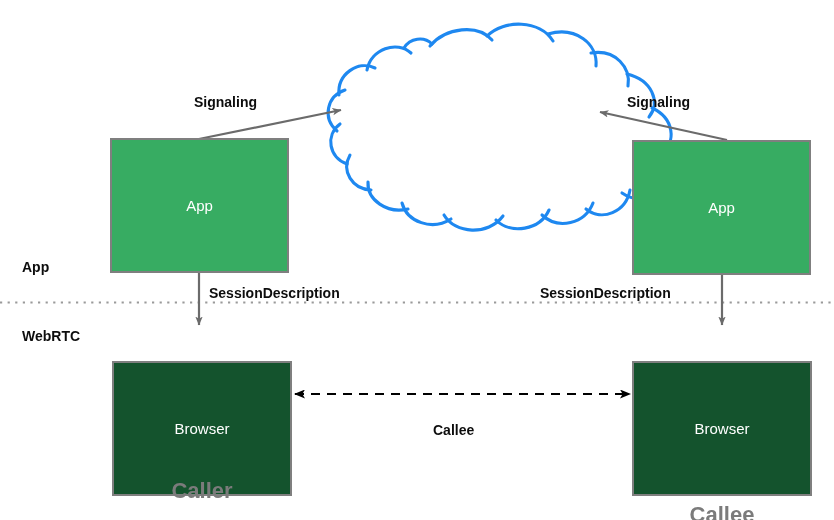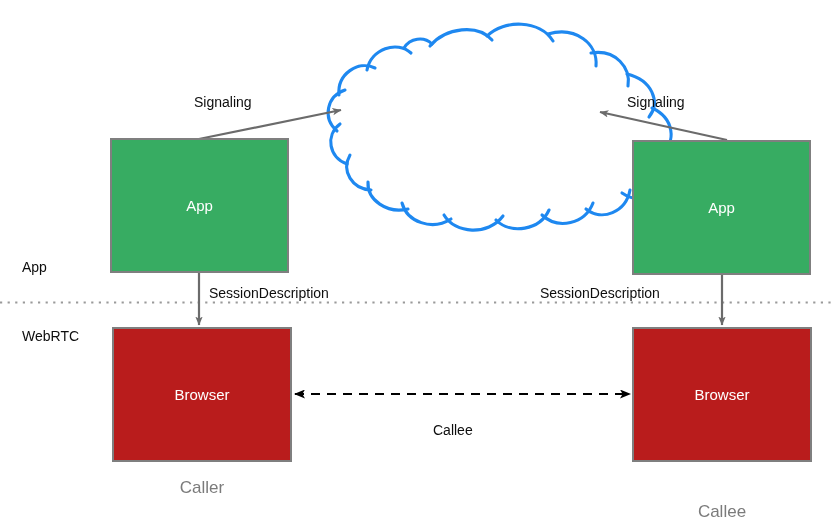--- a/index.html
+++ b/index.html
@@ -28,35 +28,35 @@
     border: 2px solid #7f7f7f;
     display: flex;
     align-items: center;
     justify-content: center;
     color: #ffffff;
     font-size: 15px;
     font-weight: 400;
     font-family: "Liberation Sans", sans-serif;
   }
   .app-box { background: #37ac62; }
-  .browser-box { background: #b91c1c; }
+  .browser-box { background: #14532d; margin-top: 34px; }
 
   .lbl {
     position: absolute;
     font-family: "Liberation Sans", sans-serif;
-    font-weight: normal;
+    font-weight: bold;
     font-size: 14px;
     color: #0d0d0d;
     white-space: nowrap;
   }
   .role-lbl {
     position: absolute;
     font-family: "Liberation Sans", sans-serif;
-    font-weight: normal;
-    font-size: 17px;
+    font-weight: bold;
+    font-size: 22px;
     color: #7b7b7b;
     white-space: nowrap;
     text-align: center;
   }
 </style>
 </head>
 <body>
 
 <div id="canvas">
 

